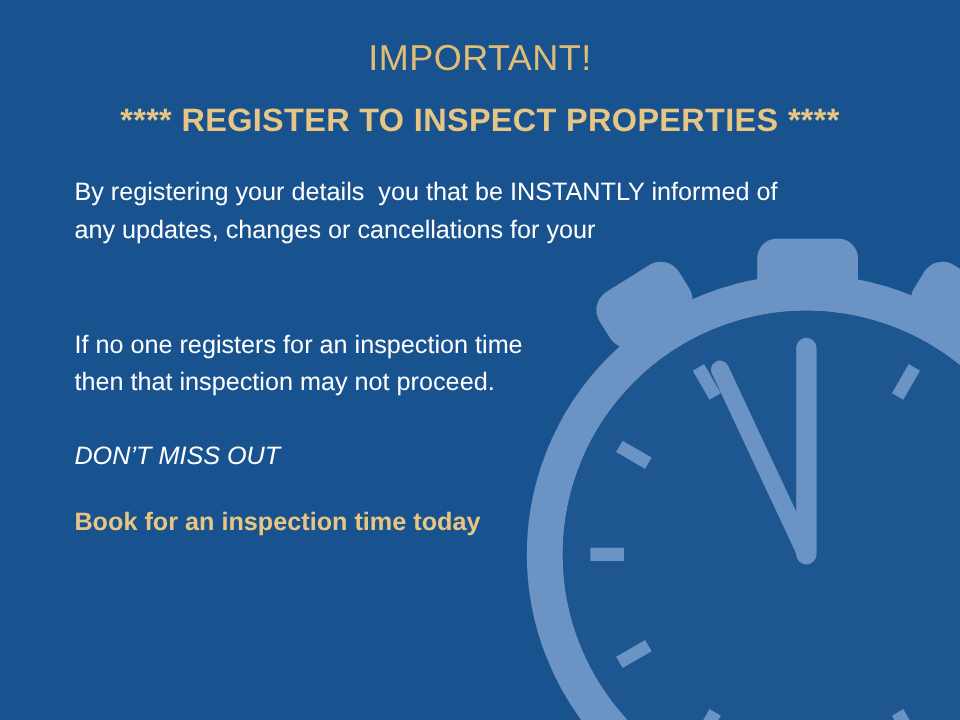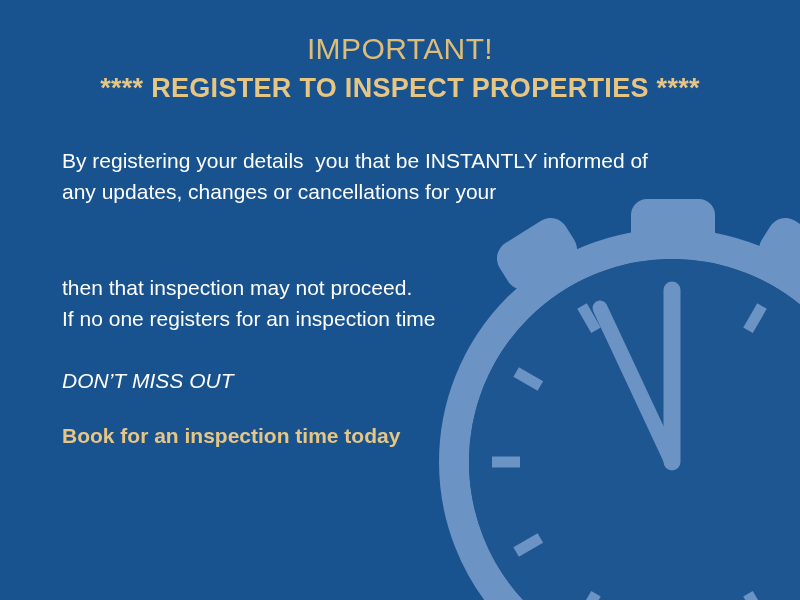--- a/index.html
+++ b/index.html
@@ -56,21 +56,21 @@
     font-weight: 400;
     letter-spacing: 0.4px;
     line-height: 38px;
   }
   .headline-line2 {
     color: #e7c684;
     font-size: 27px;
     font-weight: bold;
     letter-spacing: 0.3px;
     line-height: 40px;
-    margin-top: 0;
+    margin-top: 12px;
   }
   .para {
     color: #ffffff;
     font-size: 21px;
     font-weight: 400;
     line-height: 31px;
     white-space: pre-wrap;
   }
 
   #para-1 { position: absolute; left: 62px; top: 145px; width: 680px; }
@@ -145,22 +145,22 @@
       <div class="headline-line1">IMPORTANT!</div>
       <div class="headline-line2">****  REGISTER TO INSPECT PROPERTIES ****</div>
     </div>
 
     <div id="para-1">
       <div class="para">By registering your details  you that be INSTANTLY informed of</div>
       <div class="para">any updates, changes or cancellations for your</div>
     </div>
 
     <div id="para-2">
+      <div class="para">If no one registers for an inspection time</div>
       <div class="para">then that inspection may not proceed.</div>
-      <div class="para">If no one registers for an inspection time</div>
     </div>
 
     <div id="cta-block">
       <div class="cta-plain">DON’T MISS OUT</div>
       <div class="cta-gold">Book for an inspection time today</div>
     </div>
 
   </div>
 </div>
 

